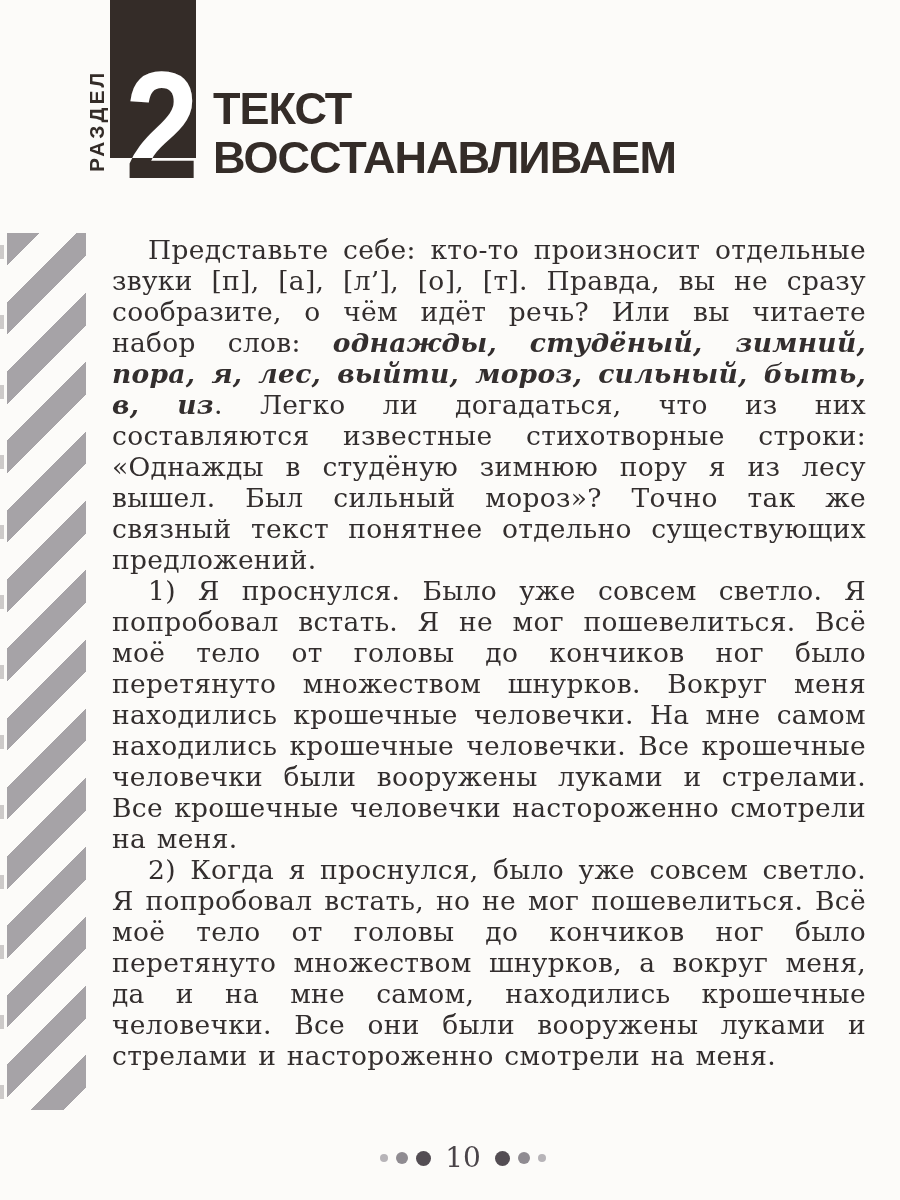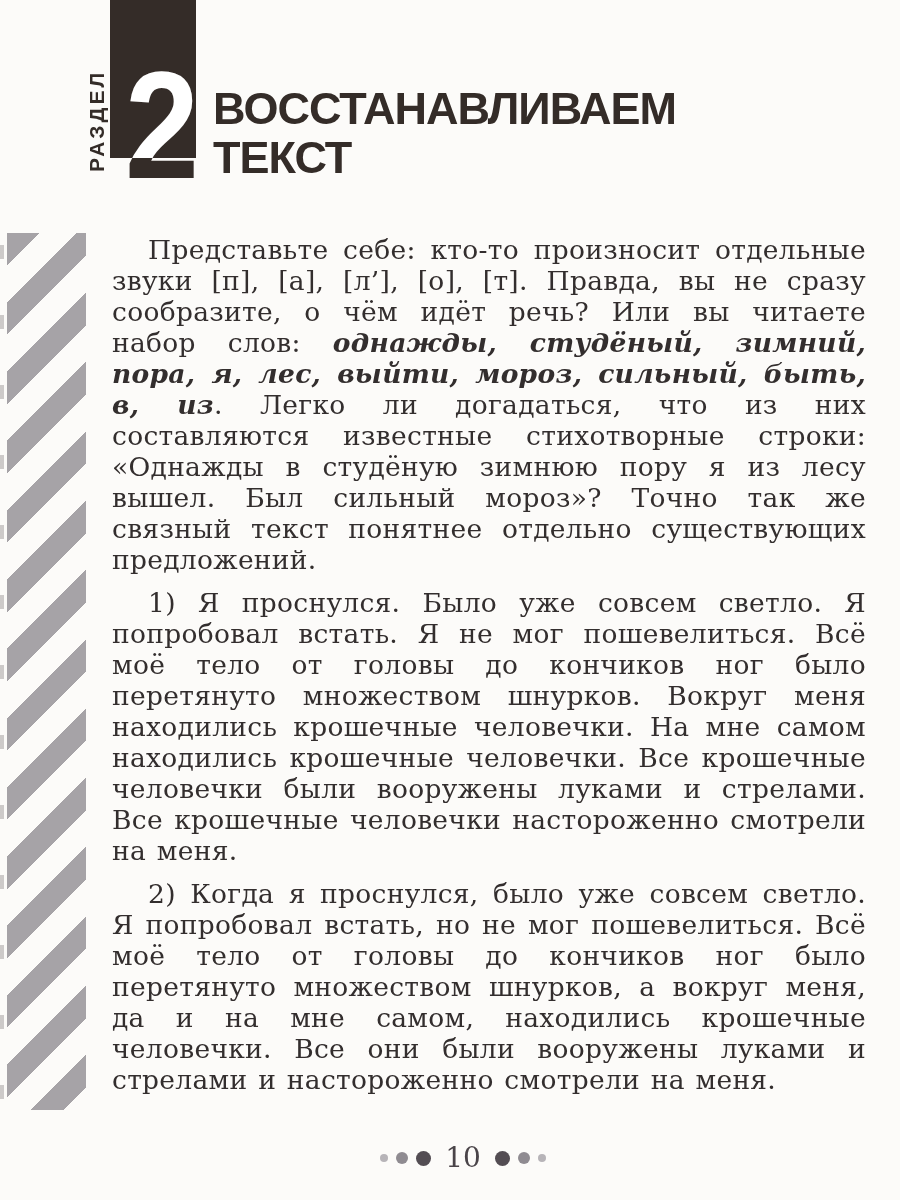--- a/index.html
+++ b/index.html
@@ -55,21 +55,21 @@
   .textcol {
     position: absolute; left: 112px; top: 234px; width: 754px;
     font-family: "DejaVu Serif", serif;
     font-size: 26.5px; line-height: 31px;
     letter-spacing: .3px; word-spacing: 2px;
     color: var(--text, #332e2e);
     text-align: justify;
     hyphens: auto; -webkit-hyphens: auto;
   }
   .para { margin: 0; text-indent: 36px; }
-  .para.spaced { margin-top: 12px; }
+  .para.spaced { margin-top: 0; }
   .bi { font-weight: bold; font-style: italic; }
 
   
   .footer {
     position: absolute; left: 26px; right: 0; top: 1144px;
     display: flex; justify-content: center; align-items: center; gap: 8px;
   }
   .dot { border-radius: 50%; display: inline-block; }
   .dot.sm { width: 8px;  height: 8px;  background: var(--dot_small, #b7b4b8); }
   .dot.md { width: 12px; height: 12px; background: var(--dot_medium, #8f8b91); }
@@ -98,22 +98,22 @@
           <rect x="0" y="158" width="240" height="42"></rect>
         </clipPath>
     </defs>
     <text class="vert" transform="translate(104 172) rotate(-90)">РАЗДЕЛ</text>
     <rect class="box" x="110" y="0" width="86" height="158"></rect>
     <text class="digit digit-top" x="162" y="178" text-anchor="middle" textLength="74" lengthAdjust="spacingAndGlyphs" clip-path="url(#clipTop)">2</text>
     <text class="digit digit-bottom" x="162" y="178" text-anchor="middle" textLength="74" lengthAdjust="spacingAndGlyphs" clip-path="url(#clipBottom)">2</text>
   </svg>
 
   <div class="title">
+    <div>ТЕКСТ</div>
     <div>ВОССТАНАВЛИВАЕМ</div>
-    <div>ТЕКСТ</div>
   </div>
 
   <div class="textcol">
       <p class="para"><span>Представьте себе: кто-то произносит отдельные звуки [п], [а], [л’], [о], [т]. Правда, вы не сразу сообразите, о чём идёт речь? Или вы читаете набор слов: </span><span class="bi">однажды, студёный, зимний, пора, я, лес, выйти, мороз, сильный, быть, в, из</span><span>. Легко ли догадаться, что из них составляются известные стихотворные строки: «Однажды в студёную зимнюю пору я из лесу вышел. Был сильный мороз»? Точно так же связный текст понятнее отдельно существующих предложений.</span></p>
       <p class="para spaced"><span>1) Я проснулся. Было уже совсем светло. Я попробовал встать. Я не мог пошевелиться. Всё моё тело от головы до кончиков ног было перетянуто множеством шнурков. Вокруг меня находились крошечные человечки. На мне самом находились крошечные человечки. Все крошечные человечки были вооружены луками и стрелами. Все крошечные человечки настороженно смотрели на меня.</span></p>
       <p class="para spaced"><span>2) Когда я проснулся, было уже совсем светло. Я попробовал встать, но не мог пошевелиться. Всё моё тело от головы до кончиков ног было перетянуто множеством шнурков, а вокруг меня, да и на мне самом, находились крошечные человечки. Все они были вооружены луками и стрелами и настороженно смотрели на меня.</span></p>
     </div>
 
   <div class="footer">
     <span class="dot sm"></span>

